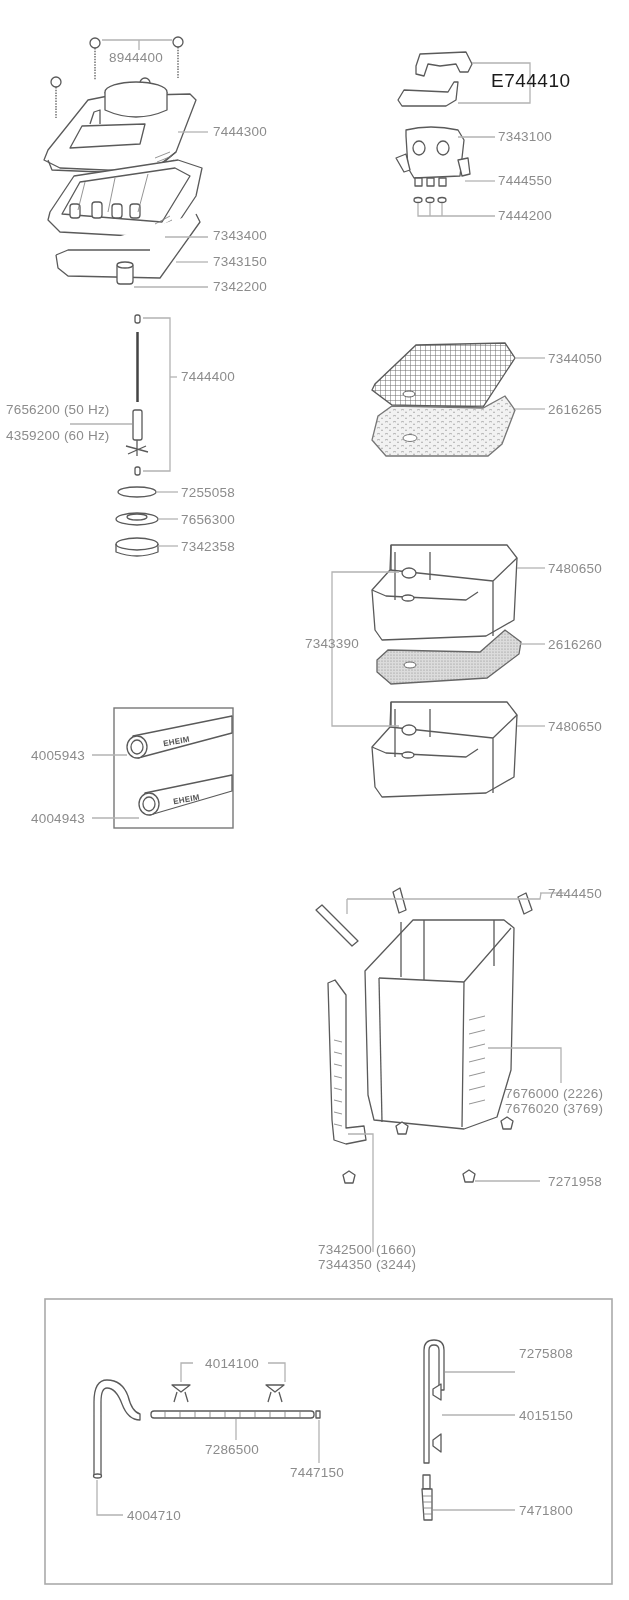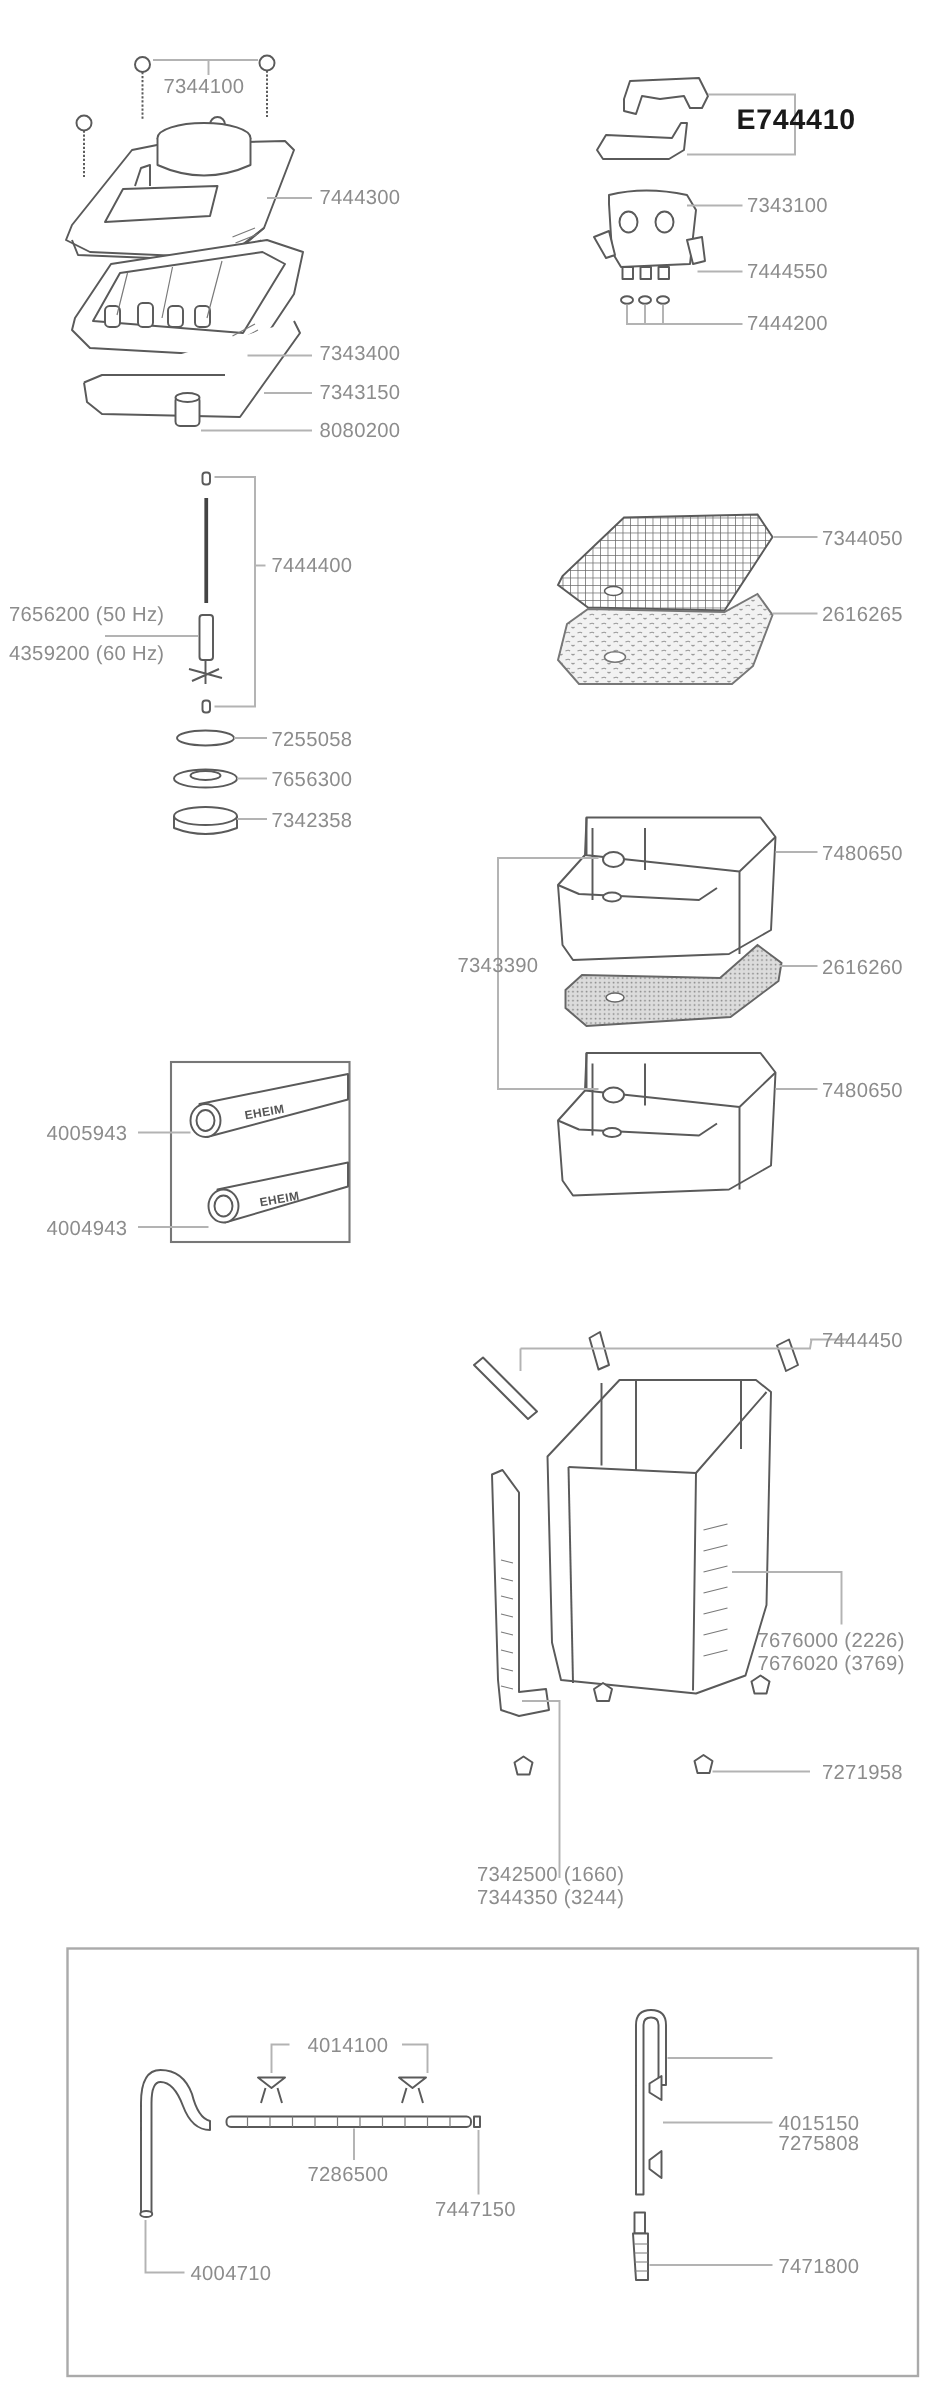--- a/index.html
+++ b/index.html
@@ -1,21 +1,21 @@
 <!DOCTYPE html>
 <html><head>
 <meta charset="utf-8">
 <style>
   html, body { margin: 0; padding: 0; background: #ffffff; }
   body { width: 629px; height: 1600px; position: relative; overflow: hidden;
          font-family: "Liberation Sans", sans-serif; }
   #stage { position: absolute; left: 0; top: 0; width: 629px; height: 1600px; }
   .lbl { position: absolute; font-size: 13.5px; color: #8c8c8c; white-space: nowrap;
          letter-spacing: 0.2px; line-height: 15px; }
-  .lbl.bold { font-weight: bold; color: #1a1a1a; font-size: 19px; letter-spacing: 0.5px; }
+  .lbl.bold { font-weight: normal; color: #1a1a1a; font-size: 19px; letter-spacing: 0.5px; }
   svg .ln { stroke: #b3b3b3; stroke-width: 1.3; fill: none; }
   svg .dr { stroke: #5a5a5a; stroke-width: 1.3; fill: #ffffff; stroke-linejoin: round; }
   svg .drn { stroke: #5a5a5a; stroke-width: 1.3; fill: none; stroke-linejoin: round; }
   svg .thin { stroke: #7a7a7a; stroke-width: 0.8; fill: none; }
   svg .box { stroke: #aaaaaa; stroke-width: 1.6; fill: none; }
   svg .boxd { stroke: #777777; stroke-width: 1.4; fill: none; }
   .ehm { position: absolute; font-size: 8px; font-weight: bold; color: #555; transform: rotate(-10deg); letter-spacing: 0.3px; }
 </style>
 </head>
 <body>
@@ -218,25 +218,25 @@
     <path class="ln" d="M445 1372 L515 1372"></path>
     <path class="ln" d="M442 1415 L515 1415"></path>
     <rect class="dr" x="423" y="1475" width="7" height="14"></rect>
     <path class="dr" d="M422 1489 L432 1489 L432 1520 L424 1520 Z"></path>
     <path class="thin" d="M423 1496 l9 0 M423 1502 l9 0 M423 1508 l9 0 M423 1514 l9 0"></path>
     <path class="ln" d="M433 1510 L515 1510"></path>
   </g>
 </svg>
 
 
-<div class="lbl" style="left:109px;top:50px">7344100</div>
+<div class="lbl" style="left:109px;top:50px">8944400</div>
 <div class="lbl" style="left:213px;top:124px">7444300</div>
 <div class="lbl" style="left:213px;top:228px">7343400</div>
 <div class="lbl" style="left:213px;top:254px">7343150</div>
-<div class="lbl" style="left:213px;top:279px">8080200</div>
+<div class="lbl" style="left:213px;top:279px">7342200</div>
 
 <div class="lbl bold" style="left:491px;top:73px">E744410</div>
 <div class="lbl" style="left:498px;top:129px">7343100</div>
 <div class="lbl" style="left:498px;top:173px">7444550</div>
 <div class="lbl" style="left:498px;top:208px">7444200</div>
 
 <div class="lbl" style="left:181px;top:369px">7444400</div>
 <div class="lbl" style="left:6px;top:402px">7656200  (50 Hz)</div>
 <div class="lbl" style="left:6px;top:428px">4359200  (60 Hz)</div>
 <div class="lbl" style="left:181px;top:485px">7255058</div>
@@ -260,16 +260,16 @@
 <div class="lbl" style="left:505px;top:1086px">7676000  (2226)</div>
 <div class="lbl" style="left:505px;top:1101px">7676020  (3769)</div>
 <div class="lbl" style="left:548px;top:1174px">7271958</div>
 <div class="lbl" style="left:318px;top:1242px">7342500  (1660)</div>
 <div class="lbl" style="left:318px;top:1257px">7344350  (3244)</div>
 
 <div class="lbl" style="left:205px;top:1356px">4014100</div>
 <div class="lbl" style="left:205px;top:1442px">7286500</div>
 <div class="lbl" style="left:290px;top:1465px">7447150</div>
 <div class="lbl" style="left:127px;top:1508px">4004710</div>
-<div class="lbl" style="left:519px;top:1421px">7275808</div>
+<div class="lbl" style="left:519px;top:1346px">7275808</div>
 <div class="lbl" style="left:519px;top:1408px">4015150</div>
 <div class="lbl" style="left:519px;top:1503px">7471800</div>
 </div>
 
 </body></html>

